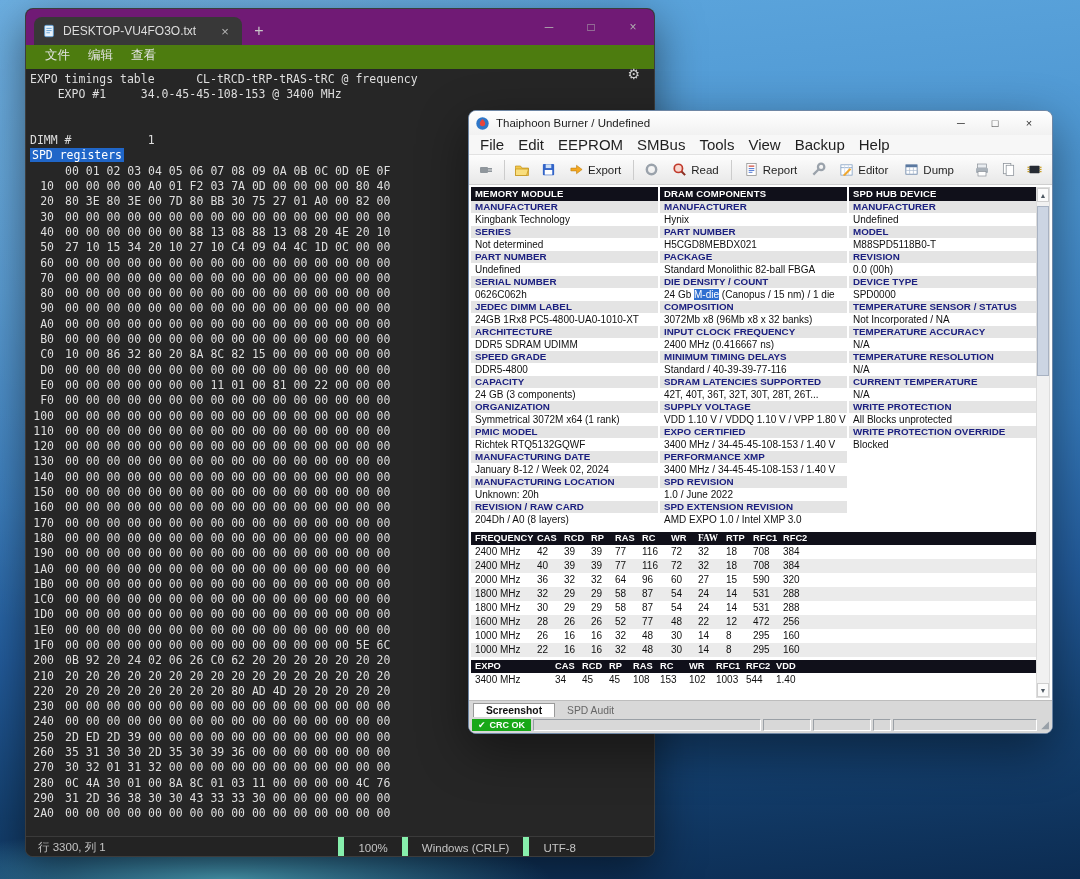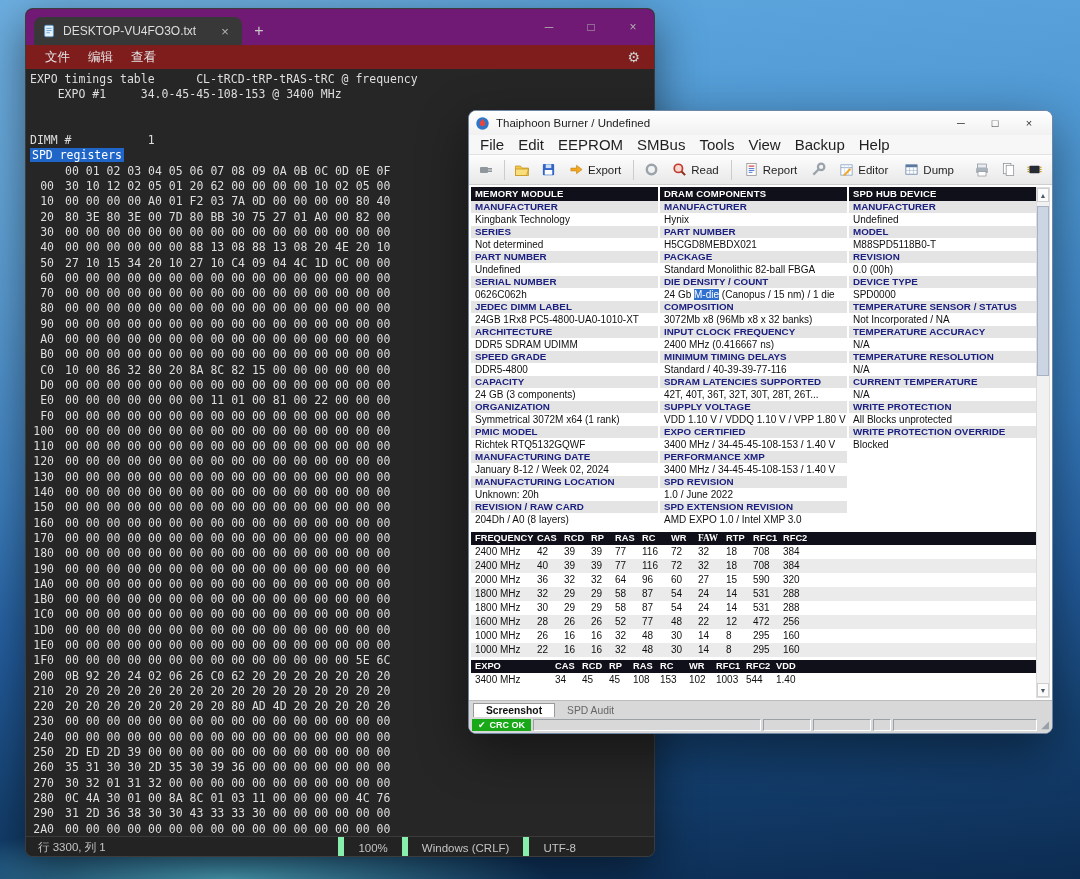--- a/index.html
+++ b/index.html
@@ -21,21 +21,21 @@
   .np-titlebar{ height:36px; background:#701a75; display:flex; align-items:flex-end; }
   .np-tab{ margin-left:8px; height:28px; width:208px; background:#383838;
     border-radius:8px 8px 0 0; display:flex; align-items:center; padding:0 8px; gap:7px; }
   .np-tab-title{ color:#dddddd; font-size:12px; flex:1; white-space:nowrap; overflow:hidden; }
   .np-tab-close{ color:#b5b5b5; font-size:13px; width:18px; text-align:center; border-radius:4px; }
   .np-newtab{ color:#c8c8c8; font-size:16px; margin-left:4px; width:26px; text-align:center;
     align-self:center; margin-top:8px; }
   .np-controls{ margin-left:auto; align-self:flex-start; height:36px; display:flex; }
   .np-controls span{ width:42px; height:36px; display:flex; align-items:center; justify-content:center;
     color:#b0b0b0; font-size:12px; }
-  .np-menubar{ height:24px; background:#7f1d1d; display:flex; align-items:center; padding:0 10px; }
+  .np-menubar{ height:24px; background:#4d7c0f; display:flex; align-items:flex-start; padding:0 10px;flex-direction:column; }
   .np-menus{ display:flex; }
   .np-menu-item{ color:#e4e4e4; font-size:12.5px; padding:2px 9px; border-radius:5px; }
   .np-gear{ margin-left:auto; color:#cfcfcf; font-size:14px; padding-right:4px; }
   .np-content{ height:767px; padding:3px 0 0 4px; color:#dedede;
     font:11.5px/15.3px "DejaVu Sans Mono","Liberation Mono",monospace; overflow:hidden; }
   .np-pre{ white-space:pre; font:inherit; }
   .np-selline{ height:15.3px; }
   .np-selected{ background:#2066c8; color:#ffffff; padding:0 2px; }
   .hex-line{ display:flex; height:15.3px; }
   .hex-off{ width:24px; text-align:right; margin-right:11px; flex:none; }
@@ -144,24 +144,20 @@
 
 
 DIMM #           1</pre>
       <div class="np-selline"><span class="np-selected">SPD registers</span></div>
       <div class="hex-dump">
           <div class="hex-line">
             <span class="hex-off"></span>
             <span class="hex-bytes">00 01 02 03 04 05 06 07 08 09 0A 0B 0C 0D 0E 0F</span>
           </div>
           <div class="hex-line">
-            <span class="hex-off">00</span>
-            <span class="hex-bytes">30 10 12 02 05 01 20 62 00 00 00 00 10 02 05 00</span>
-          </div>
-          <div class="hex-line">
             <span class="hex-off">10</span>
             <span class="hex-bytes">00 00 00 00 A0 01 F2 03 7A 0D 00 00 00 00 80 40</span>
           </div>
           <div class="hex-line">
             <span class="hex-off">20</span>
             <span class="hex-bytes">80 3E 80 3E 00 7D 80 BB 30 75 27 01 A0 00 82 00</span>
           </div>
           <div class="hex-line">
             <span class="hex-off">30</span>
             <span class="hex-bytes">00 00 00 00 00 00 00 00 00 00 00 00 00 00 00 00</span>

